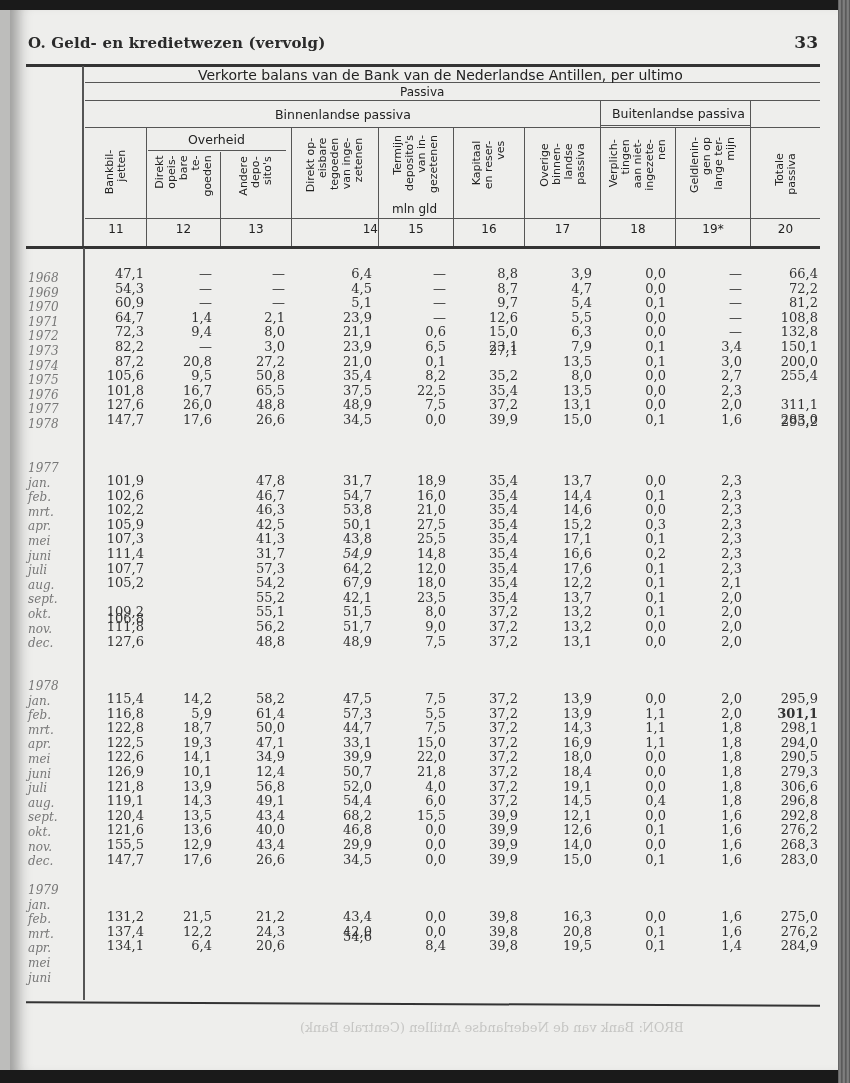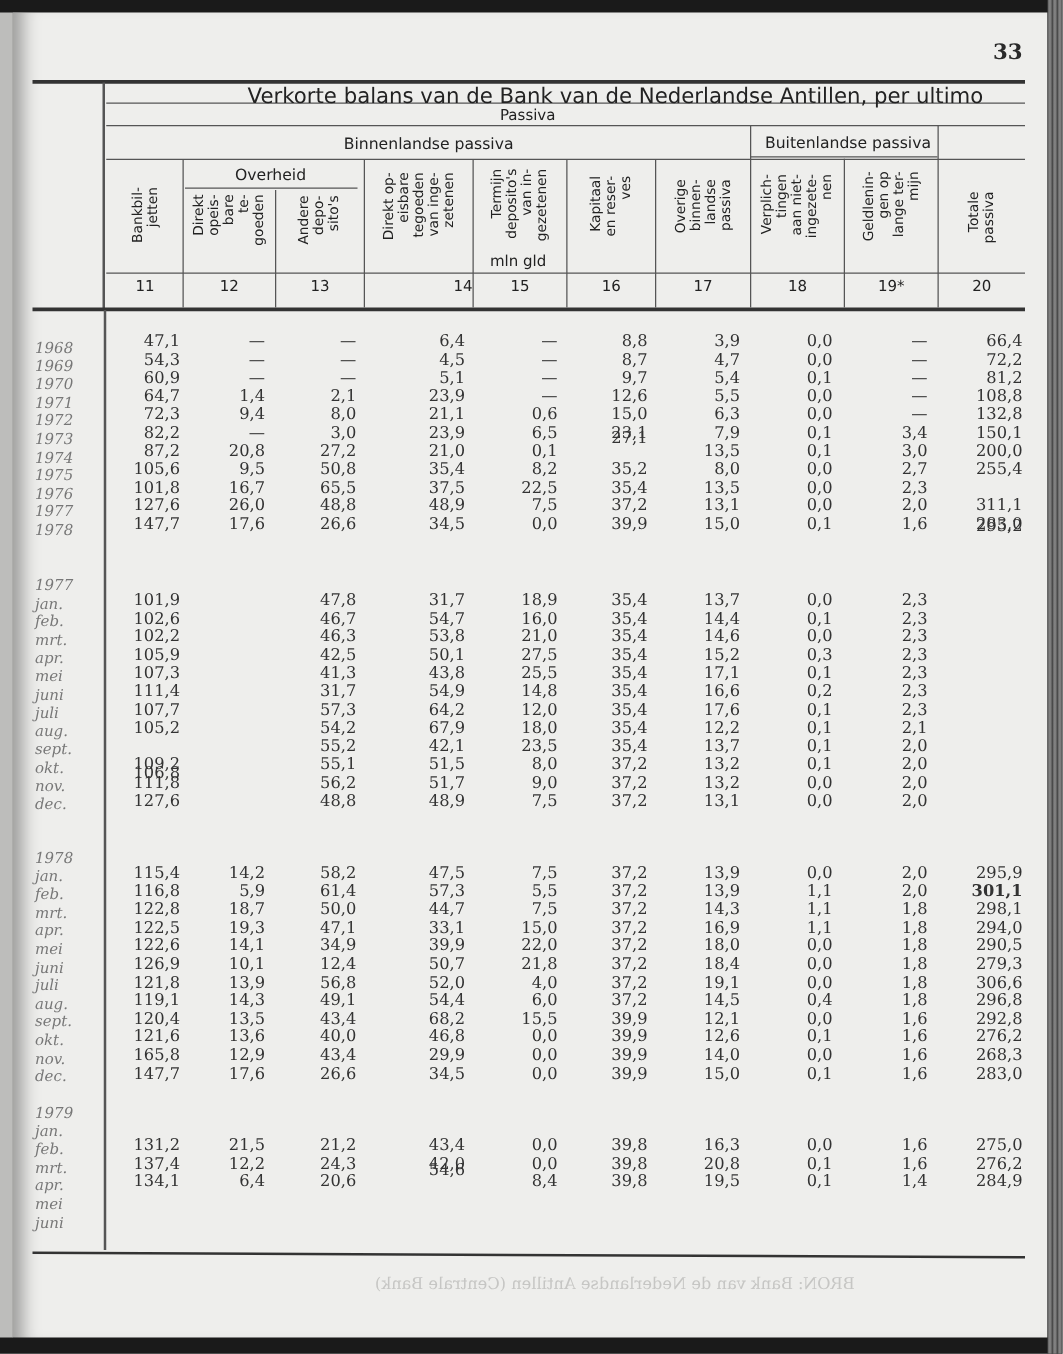--- a/index.html
+++ b/index.html
@@ -67,20 +67,21 @@
   }
 </style>
 </head>
 <body>
 
 <div class="left-sliver"></div>
 <div class="page"></div>
 <div class="right-edge"></div>
 
 <div class="page-header">
+  <span class="section-title">O.  Geld- en kredietwezen (vervolg)</span>
   <span class="page-number">33</span>
 </div>
 
 <div>
   <div class="rule-thick" style="left:26px;top:64px;width:794px;height:3px;"></div>
   <div class="rule-thin" style="left:82px;top:66px;width:1.5px;height:182px;"></div>
   <div class="rule-thin" style="left:85px;top:82px;width:735px;height:1px;"></div>
   <div class="rule-thin" style="left:85px;top:100px;width:735px;height:1px;"></div>
   <div class="rule-thin" style="left:85px;top:127px;width:735px;height:1px;"></div>
   <div class="rule-thin" style="left:148px;top:150px;width:138px;height:1px;"></div>
@@ -94,21 +95,21 @@
   <div class="rule-thin" style="left:220px;top:152px;width:1px;height:94px;"></div>
   <div class="rule-thin" style="left:291px;top:128px;width:1px;height:118px;"></div>
   <div class="rule-thin" style="left:378px;top:128px;width:1px;height:118px;"></div>
   <div class="rule-thin" style="left:453px;top:128px;width:1px;height:118px;"></div>
   <div class="rule-thin" style="left:524px;top:128px;width:1px;height:118px;"></div>
   <div class="rule-thin" style="left:600px;top:100px;width:1px;height:146px;"></div>
   <div class="rule-thin" style="left:675px;top:127px;width:1px;height:119px;"></div>
   <div class="rule-thin" style="left:750px;top:100px;width:1px;height:146px;"></div>
 </div>
 
-<div class="hdr" style="left:198px;top:67px;font-size:17px;">Verkorte balans van de Bank van de Nederlandse Antillen, per ultimo</div>
+<div class="hdr" style="left:198px;top:67px;font-size:14px;">Verkorte balans van de Bank van de Nederlandse Antillen, per ultimo</div>
 <div class="hdr" style="left:400px;top:85px;font-size:12px;">Passiva</div>
 <div class="hdr" style="left:275px;top:107px;font-size:12.5px;">Binnenlandse passiva</div>
 <div class="hdr" style="left:612px;top:106px;font-size:12.5px;">Buitenlandse passiva</div>
 <div class="hdr" style="left:188px;top:132px;font-size:12.5px;">Overheid</div>
 <div class="hdr" style="left:392px;top:202px;font-size:12px;">mln gld</div>
 
 <div class="vcol" style="left:86px;top:128px;width:60px;height:88px;">
     <span class="vtext">Bankbil-
 jetten</span>
   </div>
@@ -393,21 +394,21 @@
       <div class="cell" style="top: 532.4px; left: 458px; width: 60px;">35,4</div>
       <div class="cell" style="top: 532.4px; left: 532px; width: 60px;">17,1</div>
       <div class="cell" style="top: 532.4px; left: 606px; width: 60px;">0,1</div>
       <div class="cell" style="top: 532.4px; left: 682px; width: 60px;">2,3</div>
       <div class="cell" style="top: 532.4px; left: 758px; width: 60px;"></div>
     </div>
     <div>
       <div class="cell" style="top: 547px; left: 84px; width: 60px;">111,4</div>
       <div class="cell" style="top: 547px; left: 152px; width: 60px;"></div>
       <div class="cell" style="top: 547px; left: 225px; width: 60px;">31,7</div>
-      <div class="cell" style="top: 547px; left: 312px; width: 60px;">54,9</div>
+      <div class="cell" style="top: 547px; left: 312px; width: 60px; font-style: italic;">54,9</div>
       <div class="cell" style="top: 547px; left: 386px; width: 60px;">14,8</div>
       <div class="cell" style="top: 547px; left: 458px; width: 60px;">35,4</div>
       <div class="cell" style="top: 547px; left: 532px; width: 60px;">16,6</div>
       <div class="cell" style="top: 547px; left: 606px; width: 60px;">0,2</div>
       <div class="cell" style="top: 547px; left: 682px; width: 60px;">2,3</div>
       <div class="cell" style="top: 547px; left: 758px; width: 60px;"></div>
     </div>
     <div>
       <div class="cell" style="top: 561.6px; left: 84px; width: 60px;">107,7</div>
       <div class="cell" style="top: 561.6px; left: 152px; width: 60px;"></div>
@@ -607,21 +608,21 @@
       <div class="cell" style="top: 823.4px; left: 225px; width: 60px;">40,0</div>
       <div class="cell" style="top: 823.4px; left: 312px; width: 60px;">46,8</div>
       <div class="cell" style="top: 823.4px; left: 386px; width: 60px;">0,0</div>
       <div class="cell" style="top: 823.4px; left: 458px; width: 60px;">39,9</div>
       <div class="cell" style="top: 823.4px; left: 532px; width: 60px;">12,6</div>
       <div class="cell" style="top: 823.4px; left: 606px; width: 60px;">0,1</div>
       <div class="cell" style="top: 823.4px; left: 682px; width: 60px;">1,6</div>
       <div class="cell" style="top: 823.4px; left: 758px; width: 60px;">276,2</div>
     </div>
     <div>
-      <div class="cell" style="top: 838px; left: 84px; width: 60px;">165,8</div>
+      <div class="cell" style="top: 838px; left: 84px; width: 60px;">155,5</div>
       <div class="cell" style="top: 838px; left: 152px; width: 60px;">12,9</div>
       <div class="cell" style="top: 838px; left: 225px; width: 60px;">43,4</div>
       <div class="cell" style="top: 838px; left: 312px; width: 60px;">29,9</div>
       <div class="cell" style="top: 838px; left: 386px; width: 60px;">0,0</div>
       <div class="cell" style="top: 838px; left: 458px; width: 60px;">39,9</div>
       <div class="cell" style="top: 838px; left: 532px; width: 60px;">14,0</div>
       <div class="cell" style="top: 838px; left: 606px; width: 60px;">0,0</div>
       <div class="cell" style="top: 838px; left: 682px; width: 60px;">1,6</div>
       <div class="cell" style="top: 838px; left: 758px; width: 60px;">268,3</div>
     </div>

